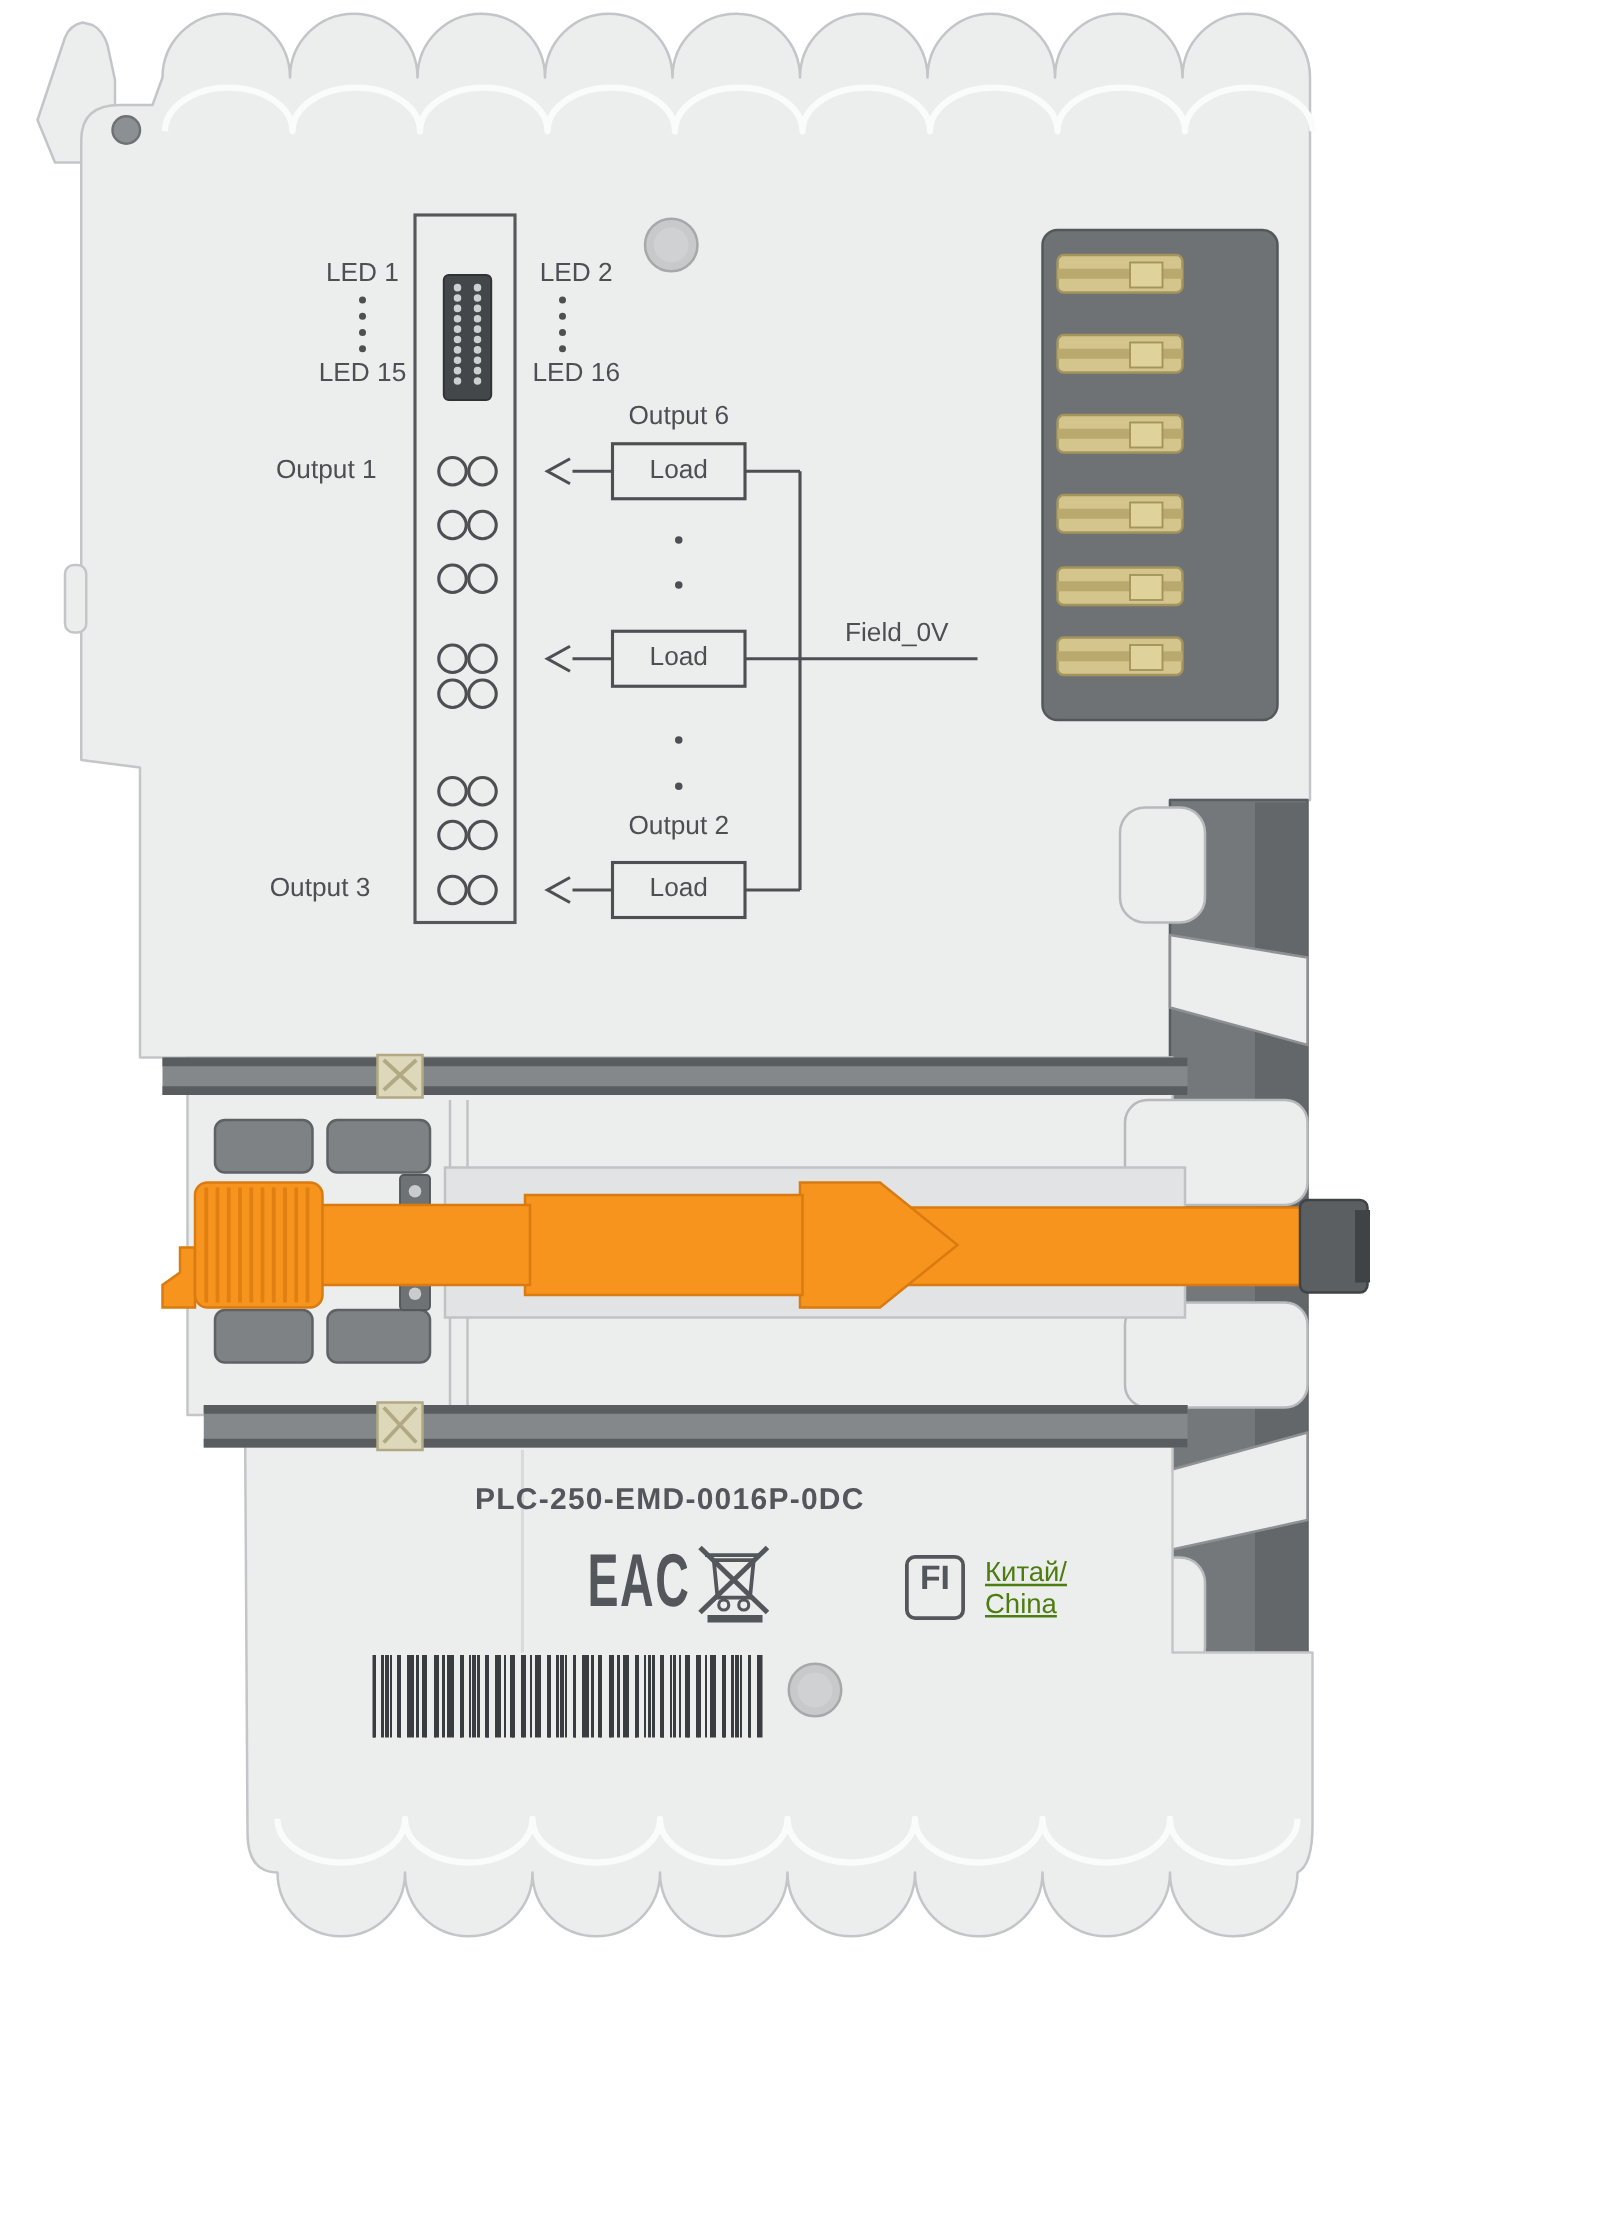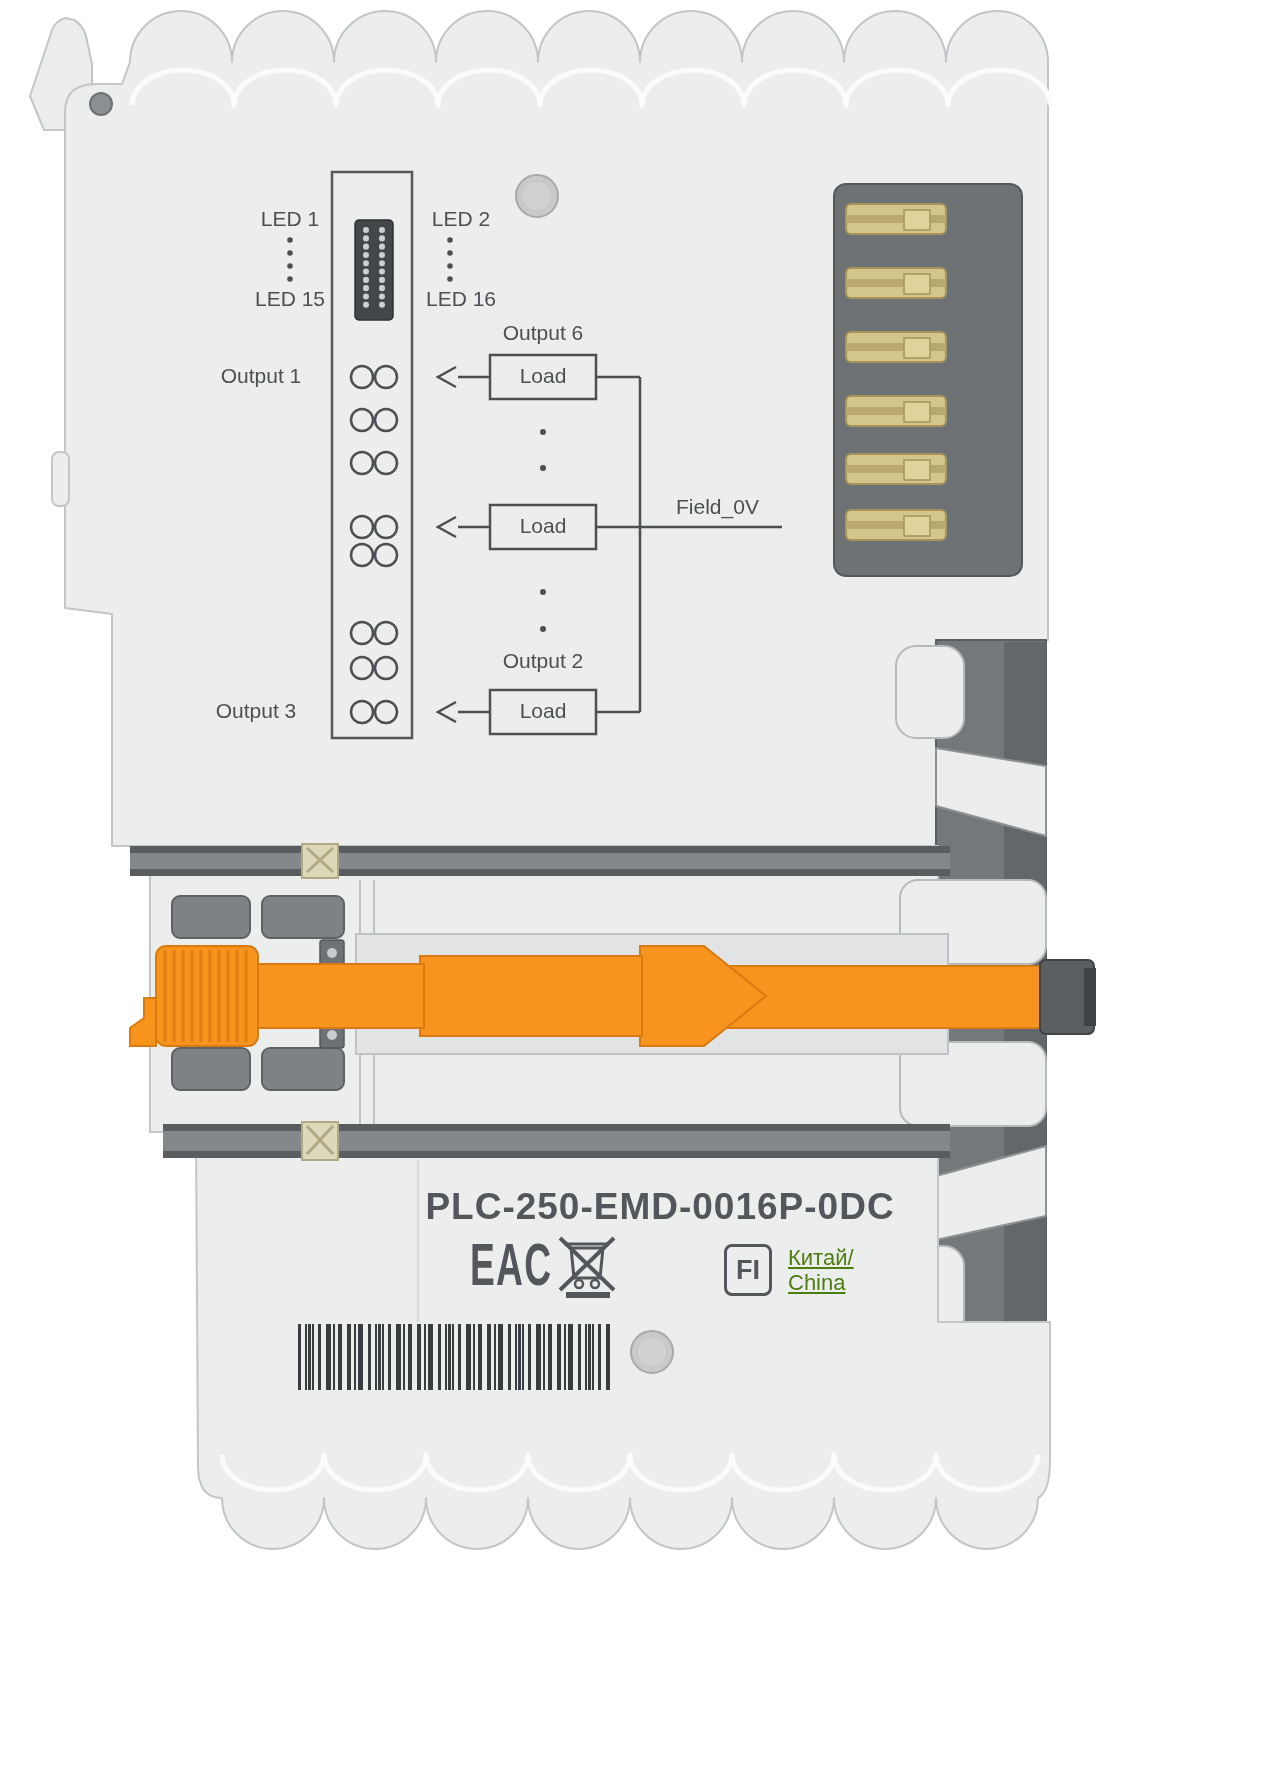--- a/index.html
+++ b/index.html
@@ -2,29 +2,29 @@
 <html><head>
 <meta charset="utf-8">
 <style>
   html,body{margin:0;padding:0;background:#fff;}
   .stage{position:relative;width:1280px;height:1784px;background:#ffffff;overflow:hidden;
          font-family:"Liberation Sans",sans-serif;}
   .stage svg.base{position:absolute;left:0;top:0;}
   .print{position:absolute;color:#4d5053;font-size:21px;line-height:1.15;white-space:nowrap;}
   .center{text-align:center;}
   .right{text-align:center;}
-  .model{position:absolute;left:380px;top:1186px;width:560px;text-align:center;
-         font-size:37px;font-weight:bold;letter-spacing:1px;color:#53565b;}
+  .model{position:absolute;left:380px;top:1186px;width:560px;text-align:left;
+         font-size:24px;font-weight:bold;letter-spacing:1px;color:#53565b;}
   .brand{position:absolute;left:698px;top:1012px;font-size:100px;font-weight:bold;
          letter-spacing:1px;color:#27449c;line-height:100px;}
   .serial{position:absolute;left:297px;top:1394px;font-size:34px;letter-spacing:1px;
           color:#404346;font-family:"DejaVu Sans Mono",monospace;}
   .origin{position:absolute;left:788px;top:1245px;font-size:22px;line-height:25px;color:#4d7c0f;text-decoration:underline;}
   .fibox{position:absolute;left:724px;top:1244px;width:42px;height:46px;border:3px solid #53565b;
-         border-radius:8px;display:flex;align-items:center;justify-content:center;
+         border-radius:8px;display:flex;justify-content:center;
          font-size:27px;font-weight:600;color:#53565b;}
   .eac{position:absolute;left:470px;top:1237px;font-size:60px;font-weight:bold;color:#53565b;
        transform:scaleX(0.62);transform-origin:left top;letter-spacing:2px;line-height:56px;}
   .weee{position:absolute;left:558px;top:1234px;}
   .barcode{position:absolute;left:298px;top:1324px;width:312px;height:66px;
     background:
       repeating-linear-gradient(90deg,#3a3d40 0 3px,transparent 3px 10px),
       repeating-linear-gradient(90deg,#3a3d40 0 2px,transparent 2px 7px);}
 </style>
 </head>

